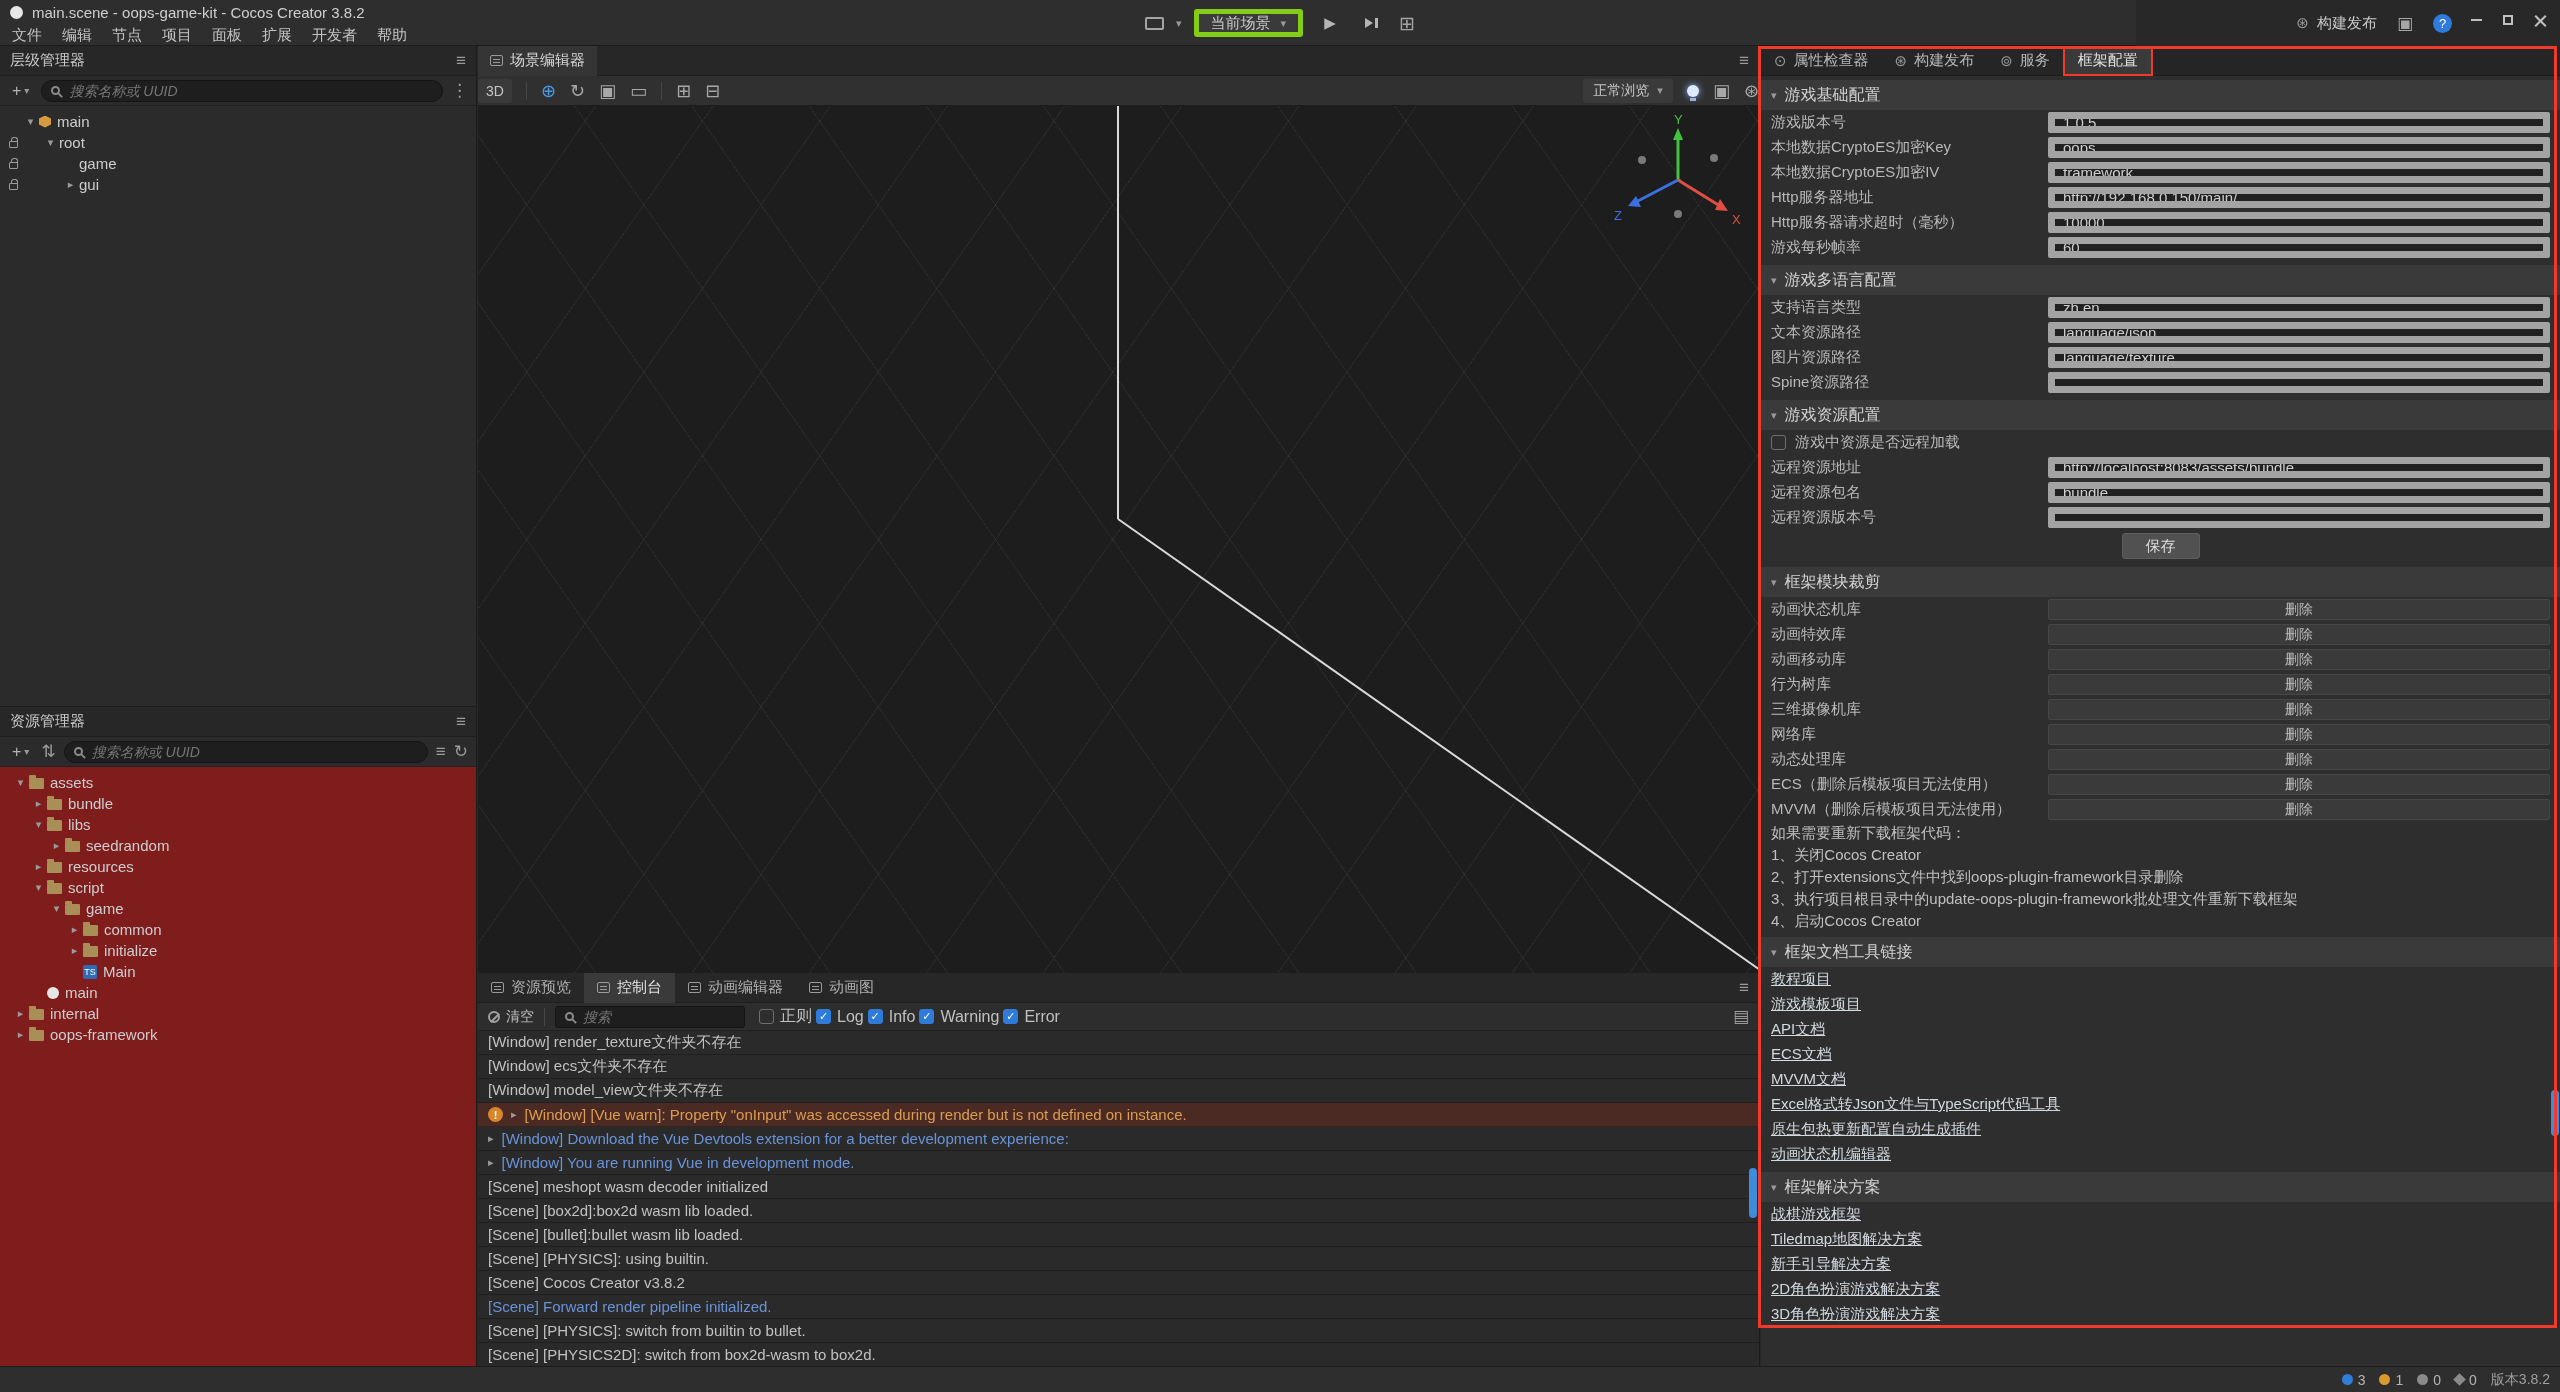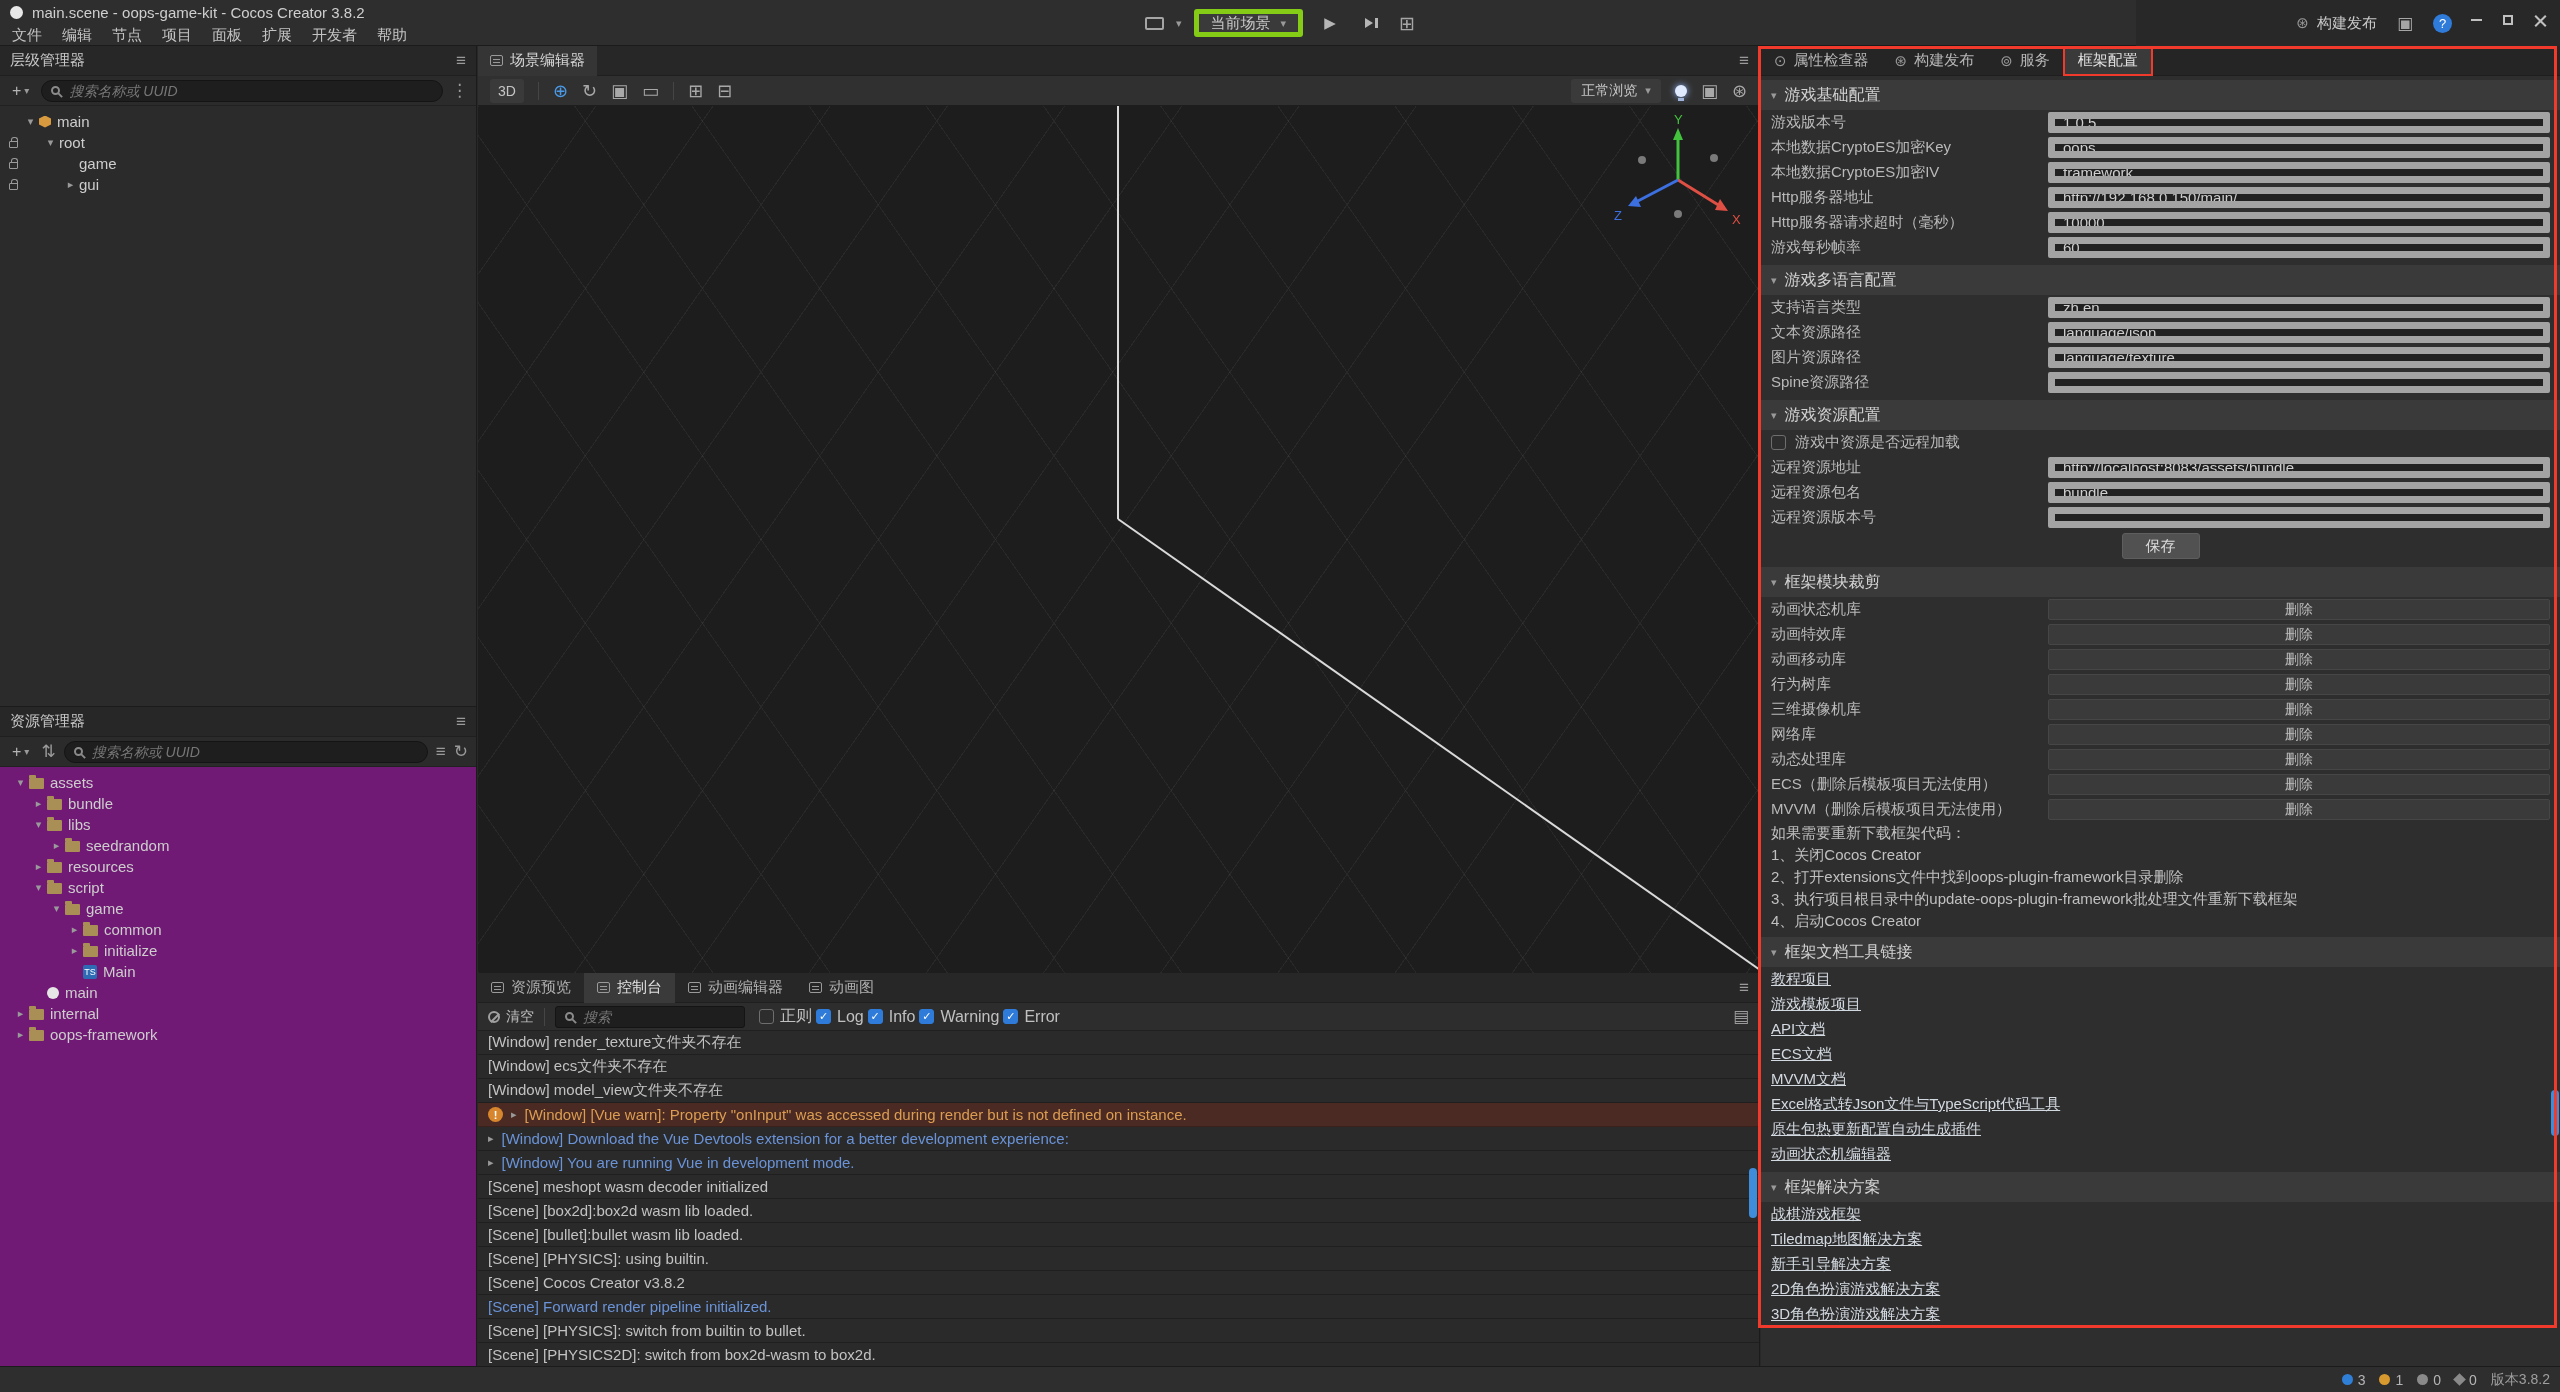--- a/index.html
+++ b/index.html
@@ -45,39 +45,39 @@
   .btn-plus b{font-size:16px;font-weight:normal;}
   .btn-plus i{font-style:normal;font-size:10px;color:#9a9a9a;}
   .search-box{flex:1;height:22px;background:#1e1e1e;border:1px solid #141414;border-radius:11px;display:flex;align-items:center;padding:0 9px;gap:7px;}
   .search-box input{flex:1;background:transparent;border:none;outline:none;color:#cfcfcf;font-size:14px;min-width:0;}
   input::placeholder{color:#767676;font-style:italic;}
   .mag{width:9px;height:9px;border:2px solid #8a8a8a;border-radius:50%;position:relative;flex:none;}
   .mag::after{content:'';position:absolute;width:6px;height:2px;background:#8a8a8a;transform:rotate(45deg);right:-5px;bottom:-3px;}
 
   
   #hierarchy{position:absolute;left:0;top:46px;width:477px;height:661px;background:#2b2b2b;border-right:1px solid #1b1b1b;border-bottom:1px solid #1b1b1b;}
-  #assets{position:absolute;left:0;top:707px;width:477px;height:659px;background:#701a75;border-right:1px solid #1b1b1b;}
+  #assets{position:absolute;left:0;top:707px;width:477px;height:659px;background:#7f1d1d;border-right:1px solid #1b1b1b;}
   .tree{padding-top:5px;}
   .tree-row{height:21px;display:flex;align-items:center;font-size:15px;color:#cdcdcd;cursor:pointer;padding-left:4px;}
   .lockslot{width:18px;display:flex;justify-content:center;flex:none;}
   .lock{width:9px;height:7px;border:1px solid #9a9a9a;border-radius:1px;position:relative;margin-top:4px;}
   .lock::before{content:'';position:absolute;top:-5px;left:1px;width:5px;height:4px;border:1px solid #9a9a9a;border-bottom:none;border-radius:3px 3px 0 0;}
   .arrow{width:17px;color:#9a9a9a;font-size:11px;text-align:center;flex:none;}
   .hex{width:12px;height:12px;background:#d79a3f;clip-path:polygon(50% 0,100% 25%,100% 75%,50% 100%,0 75%,0 25%);margin-right:6px;flex:none;}
   .folder{width:15px;height:11px;background:#a98f56;border-radius:1px;position:relative;margin-right:6px;margin-top:2px;flex:none;}
   .folder::before{content:'';position:absolute;top:-3px;left:0;width:7px;height:3px;background:#a98f56;border-radius:1px 1px 0 0;}
   .tsbadge{width:14px;height:14px;background:#2d6cb5;color:#fff;font-size:9px;display:flex;align-items:center;justify-content:center;border-radius:2px;margin-right:6px;flex:none;}
   .scenedot{width:12px;height:12px;border-radius:50%;background:#e6e6e6;margin-right:6px;flex:none;}
 
   
   #scene-panel{position:absolute;left:478px;top:46px;width:1282px;height:927px;background:#2b2b2b;border-right:1px solid #1b1b1b;}
   .scene-tab{display:flex;align-items:center;gap:7px;height:30px;padding:0 12px;background:#353535;color:#d5d5d5;font-size:15px;cursor:pointer;}
   .tabicon{width:13px;height:11px;border:1px solid #9a9a9a;border-radius:2px;position:relative;flex:none;}
   .tabicon::after{content:'';position:absolute;left:2px;top:3px;right:2px;height:1px;background:#9a9a9a;box-shadow:0 3px 0 #9a9a9a;}
-  .scene-toolbar{height:30px;display:flex;align-items:center;gap:14px;padding:0 12px;background:#303030;border-bottom:1px solid #1d1d1d;}
+  .scene-toolbar{height:30px;display:flex;align-items:center;gap:14px;padding:0 0;background:#303030;border-bottom:1px solid #1d1d1d;}
   .sbtn{height:24px;min-width:30px;display:flex;align-items:center;justify-content:center;border-radius:3px;background:#3a3a3a;color:#c5c5c5;font-size:14px;padding:0 8px;cursor:pointer;}
   .toolglyph{font-size:18px;color:#a8a8a8;cursor:pointer;}
   .toolglyph.sel{color:#4a9ae8;}
   .vsep{width:1px;height:18px;background:#454545;}
   .view-select{display:flex;align-items:center;gap:8px;background:#3a3a3a;border-radius:3px;height:24px;padding:0 10px;font-size:14px;color:#c5c5c5;cursor:pointer;}
   .bulb{width:12px;height:12px;border-radius:50%;background:#dfe9ff;box-shadow:0 0 7px #8fb8ff;position:relative;cursor:pointer;}
   .bulb::after{content:'';position:absolute;left:3px;bottom:-4px;width:6px;height:3px;background:#9fb4d8;}
   .viewport{position:absolute;left:0;top:60px;width:1282px;height:867px;background-color:#1d1d1d;cursor:crosshair;
     background-image:repeating-linear-gradient(125deg, rgba(255,255,255,0.05) 0 1px, transparent 1px 96px),
                      repeating-linear-gradient(55deg, rgba(255,255,255,0.05) 0 1px, transparent 1px 96px);}

